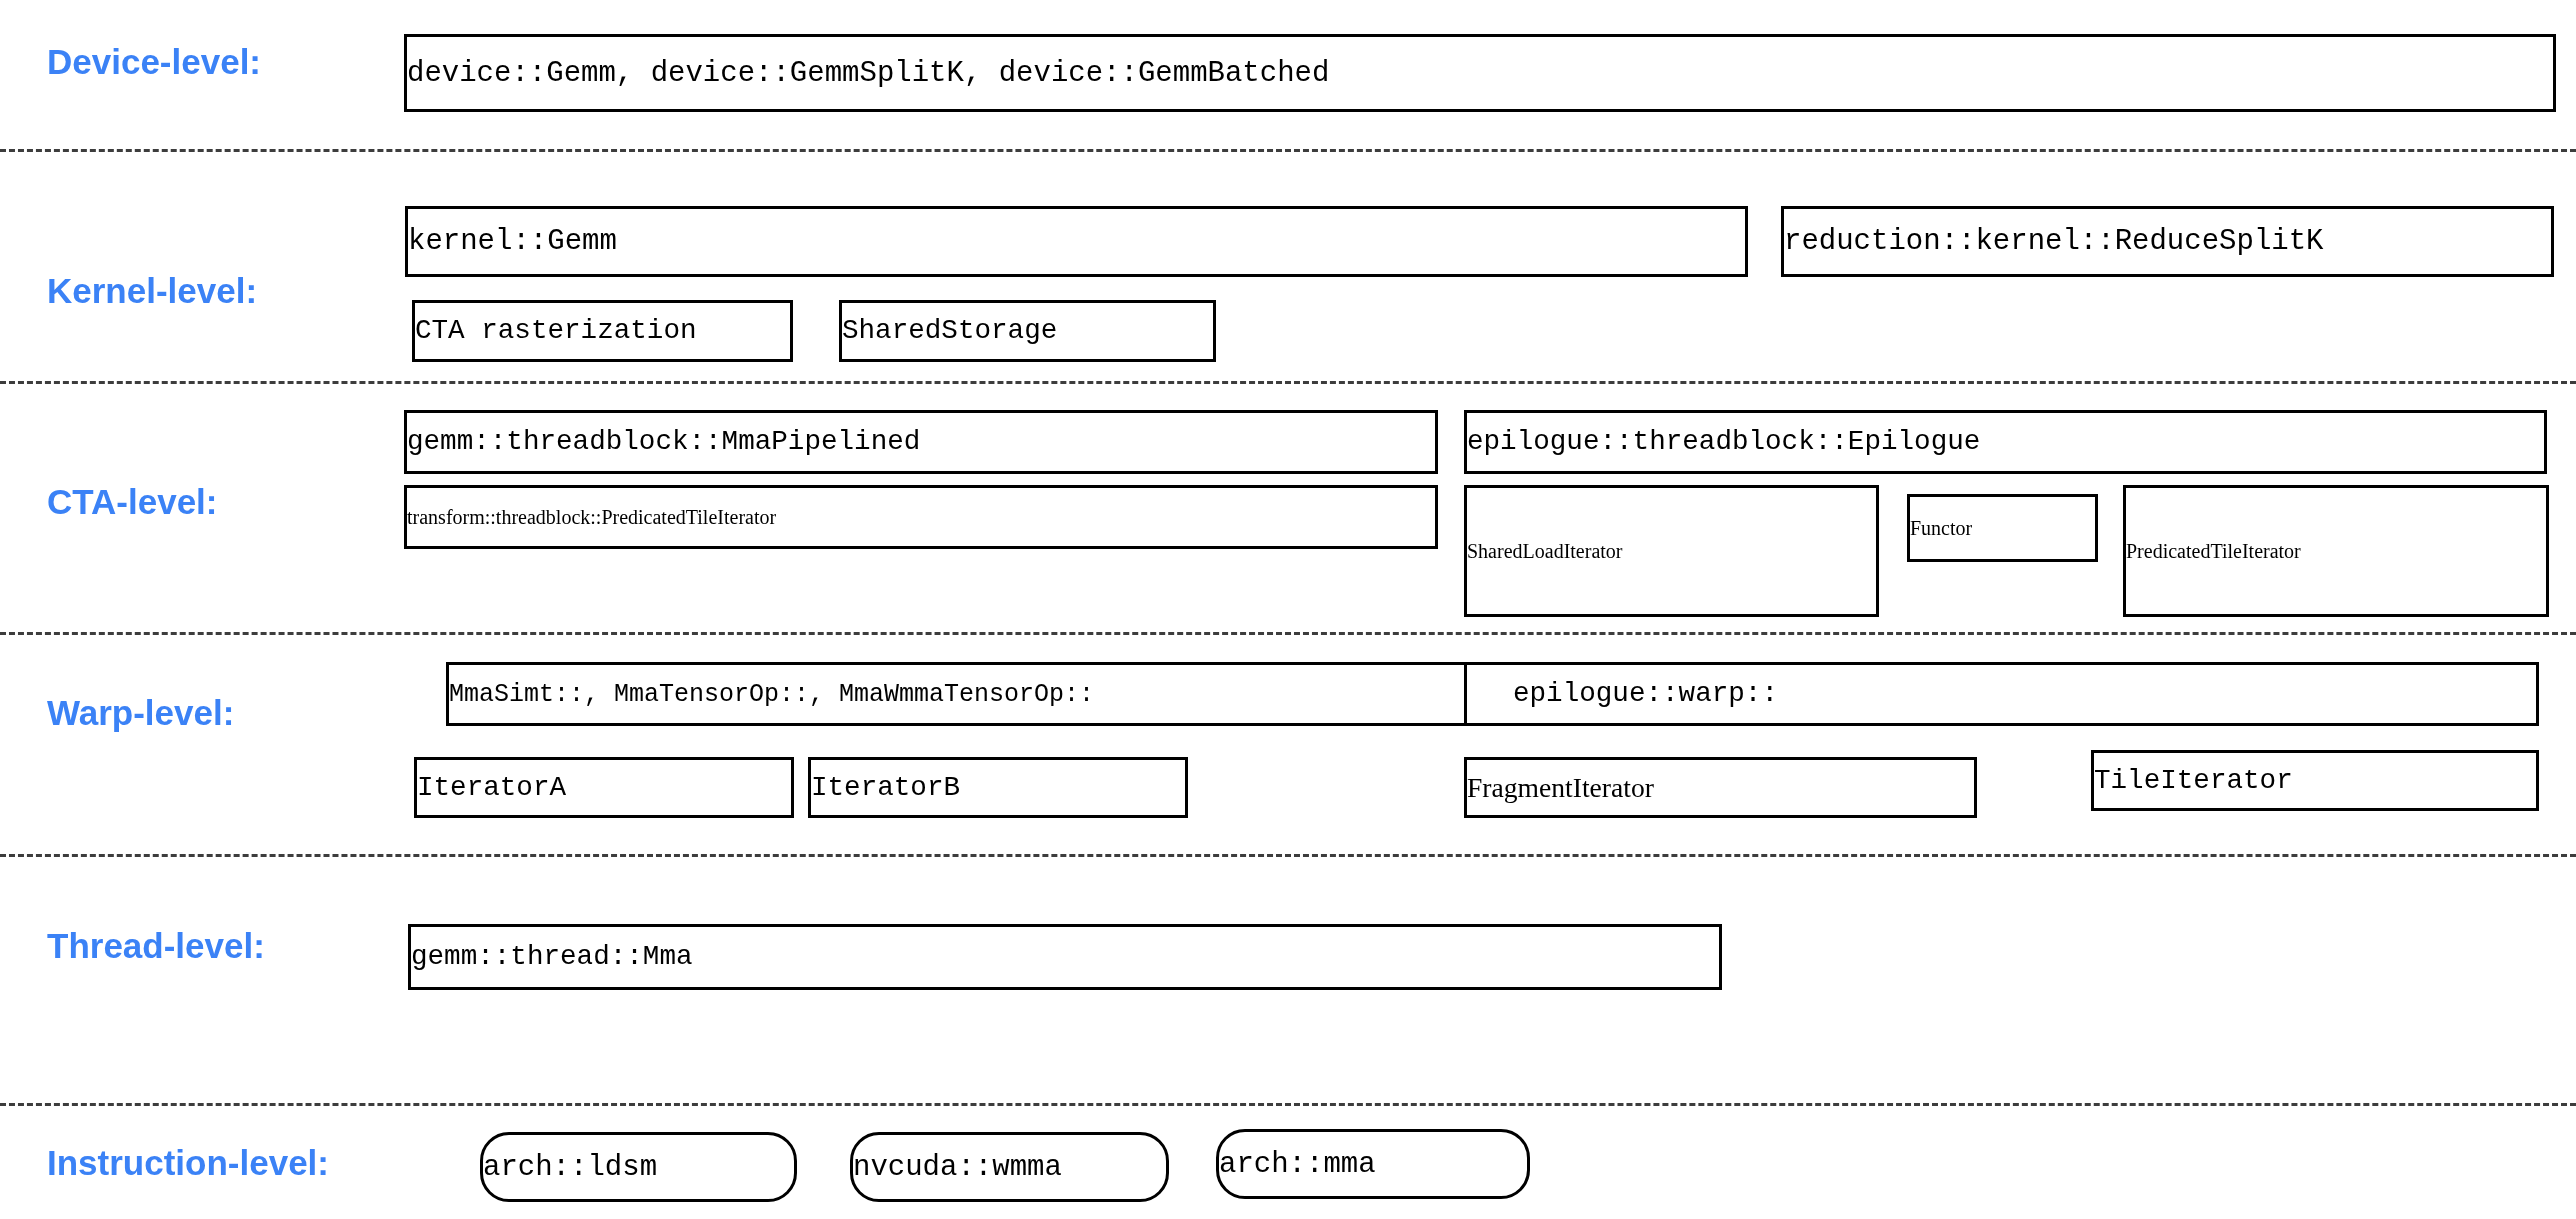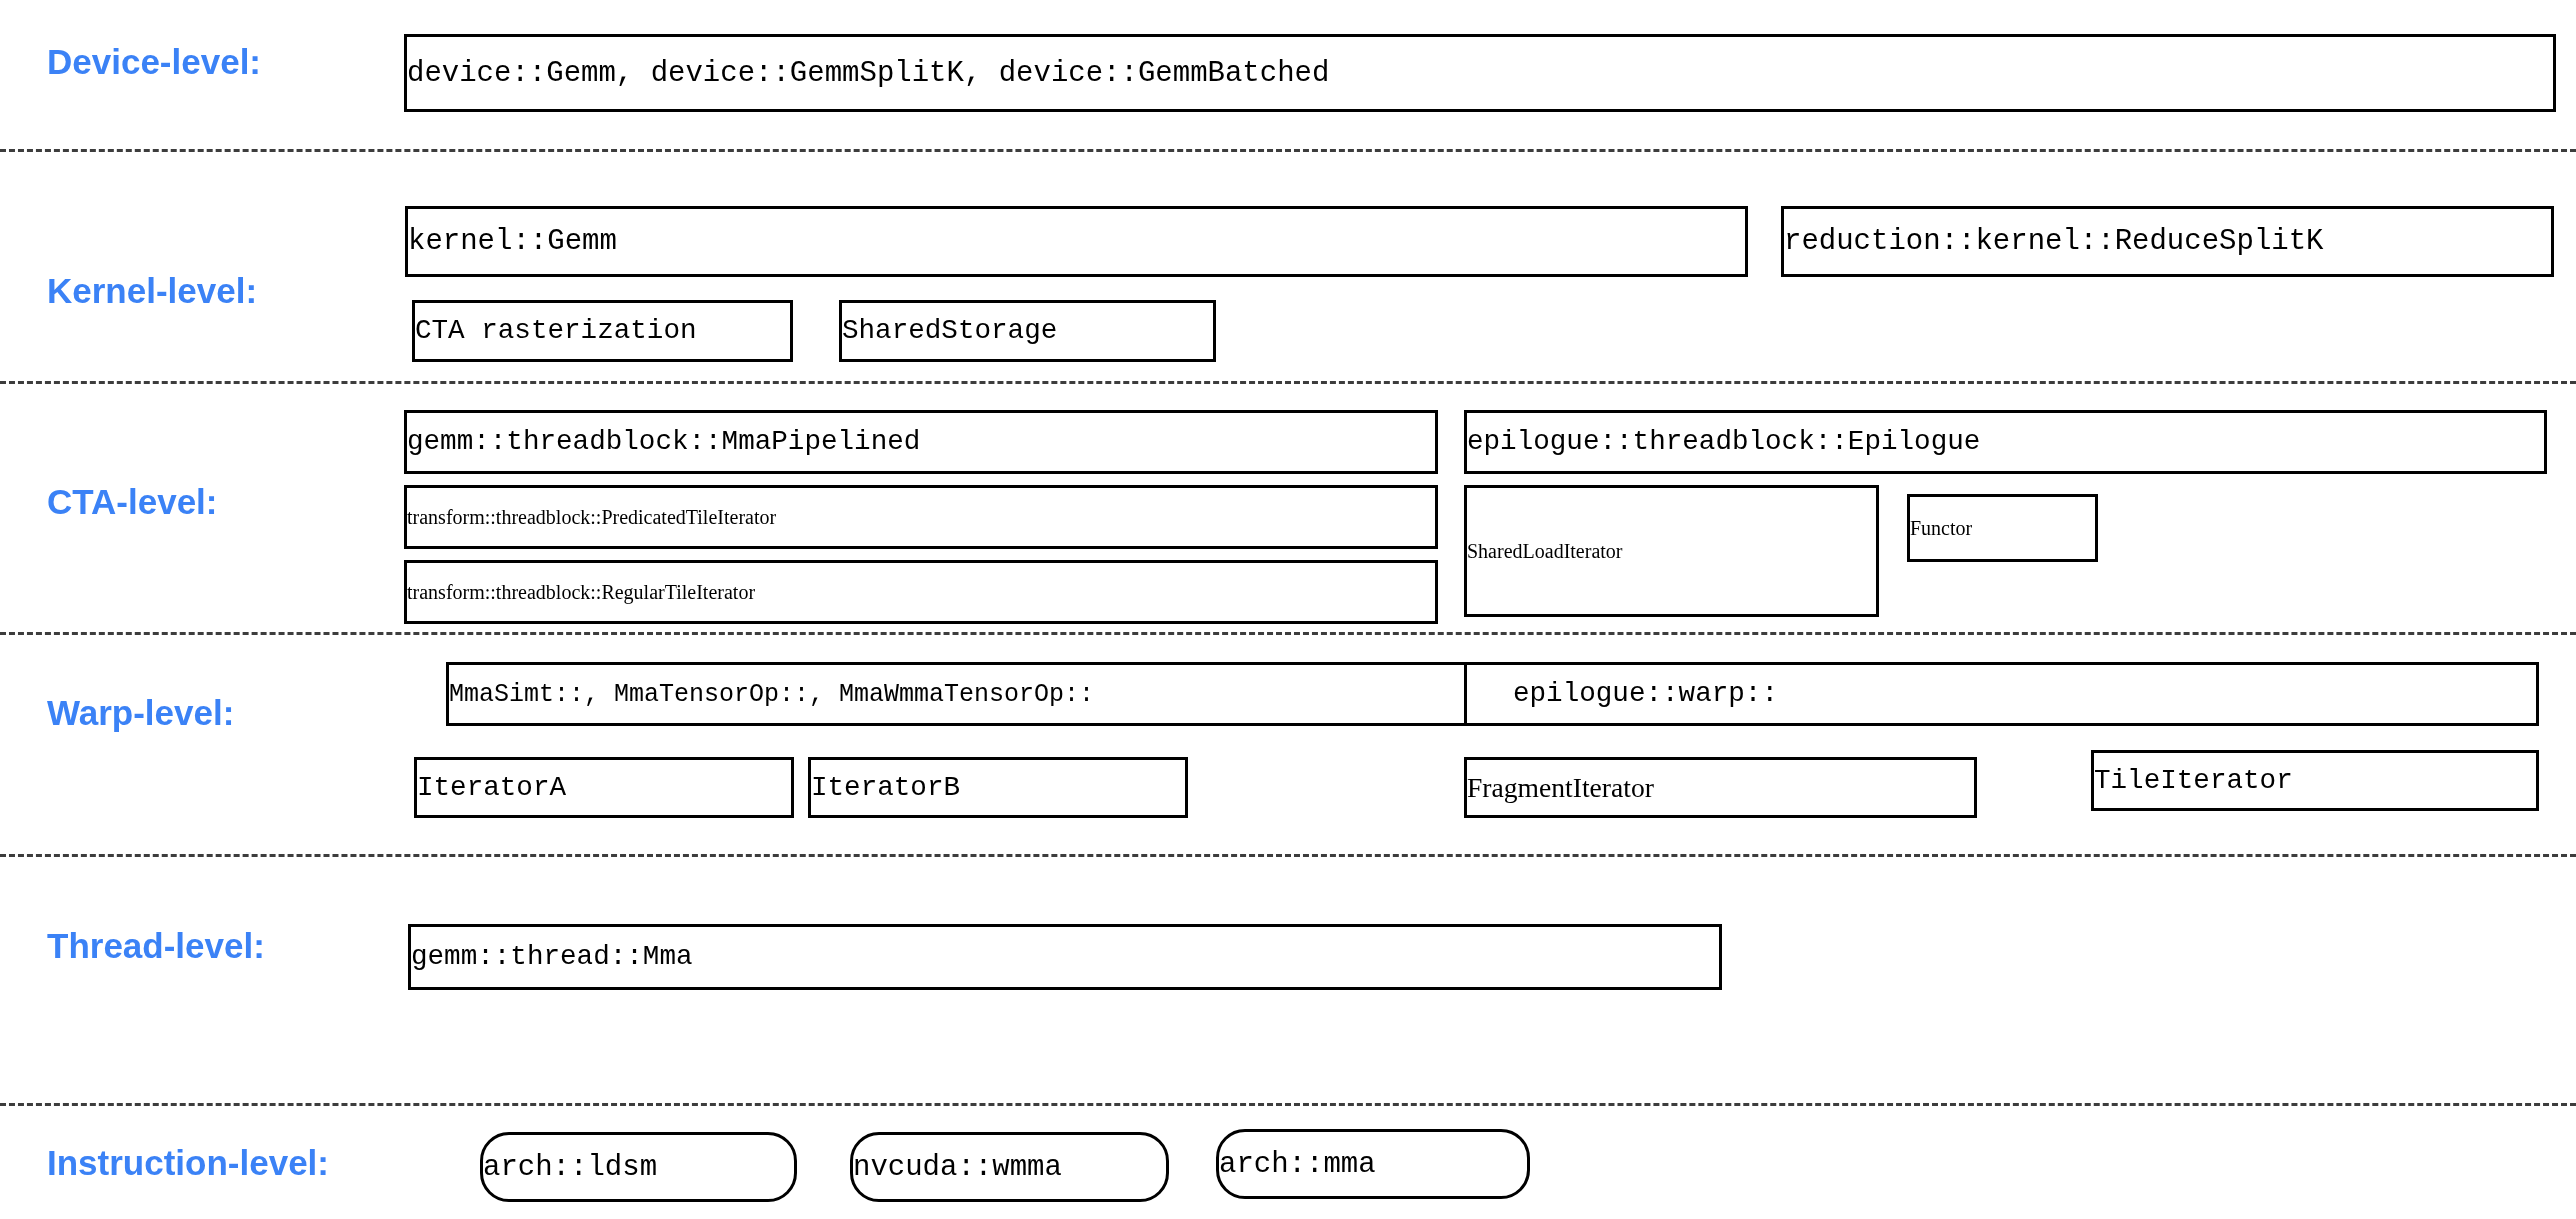--- a/index.html
+++ b/index.html
@@ -92,36 +92,36 @@
   <div class="level-label" style="left:47px; top:484px;">CTA-level:</div>
 
   <div class="box fs-36" style="left:404px; top:410px; width:1034px; height:64px;">
     <span>gemm::threadblock::MmaPipelined</span>
   </div>
 
   <div class="box fs-34" style="left:404px; top:485px; width:1034px; height:64px;">
     <span>transform::threadblock::PredicatedTileIterator</span>
   </div>
 
-  <div class="box fs-34" style="left:404px; top:560px; width:1034px; height:64px;">
-    <span>transform::threadblock::RegularTileIterator</span>
-  </div>
 
   <div class="box fs-36" style="left:1464px; top:410px; width:1083px; height:64px;">
     <span>epilogue::threadblock::Epilogue</span>
   </div>
 
   <div class="box fs-34" style="left:1464px; top:485px; width:415px; height:132px;">
     <span>SharedLoadIterator</span>
   </div>
 
   <div class="box fs-34" style="left:1907px; top:494px; width:191px; height:68px;">
     <span>Functor</span>
   </div>
 
+  <div class="box fs-34" style="left:2123px; top:485px; width:426px; height:132px;">
+    <span>PredicatedTileIterator</span>
+  </div>
 
   <div class="divider" style="top:632px;"></div>
 
   <div class="level-label" style="left:47px; top:695px;">Warp-level:</div>
 
   <div class="box fs-33" style="left:406px; top:662px; width:1041px; height:64px;margin-left:40px;">
     <span>MmaSimt::, MmaTensorOp::, MmaWmmaTensorOp::</span>
   </div>
 
   <div class="box fs-36" style="left:1464px; top:662px; width:1075px; height:64px;padding-left:46px;">

